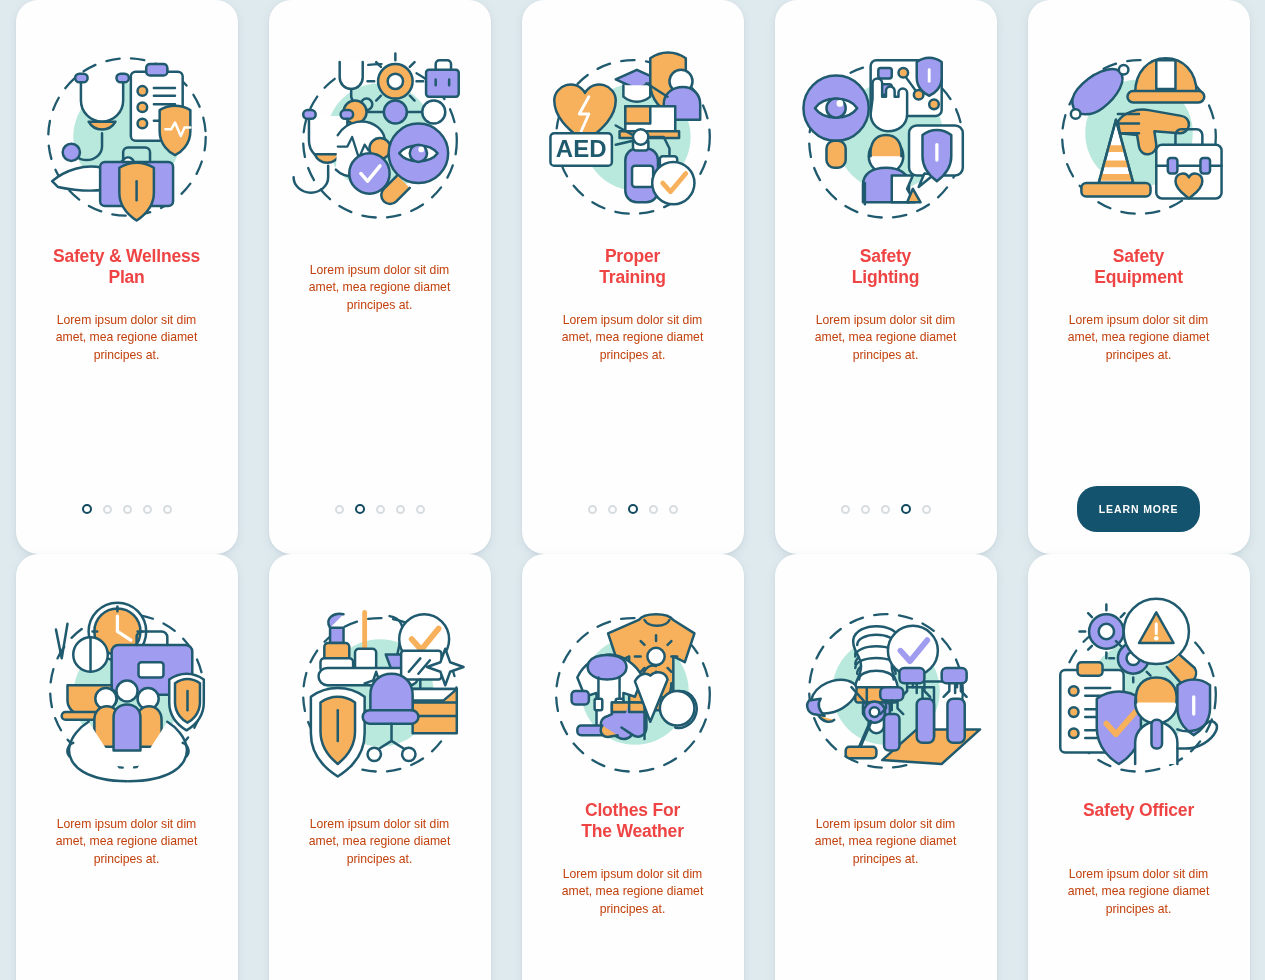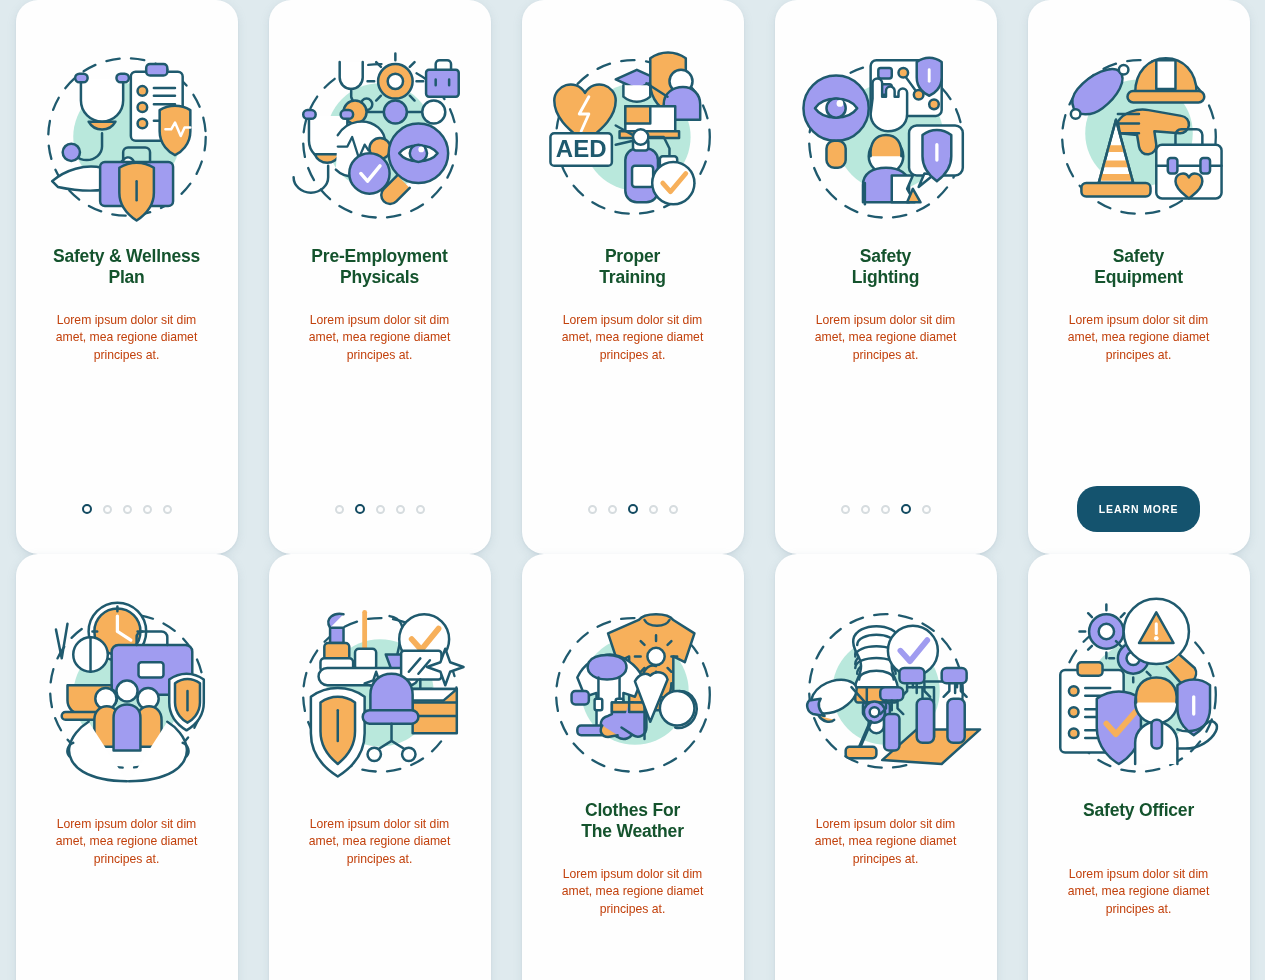--- a/index.html
+++ b/index.html
@@ -31,21 +31,21 @@
     padding:14px 14px 0 14px;
     position:relative;
   }
   .art{
     width:192px;height:206px;
     display:flex;align-items:center;justify-content:center;
     margin-top:20px;
   }
   .art svg{width:192px;height:196px;display:block;}
   .title{
-    color:#14532d;
+    color:#ef4444;
     font-weight:bold;
     font-size:17.5px;
     line-height:1.22;
     text-align:center;
     letter-spacing:-0.2px;
     margin-top:6px;
     min-height:44px;
   }
   .desc{
     color:#c2410c;
@@ -184,24 +184,20 @@
             <circle cx="89" cy="138" r="21" fill="#a09cf0"></circle>
             <path d="M80 138 l7 8 l13 -16" stroke="#fff" stroke-width="3.6"></path>
 
             <circle cx="140" cy="117" r="31" fill="#a09cf0"></circle>
             <path d="M120 117 c8 -11 32 -11 40 0 c-8 11 -32 11 -40 0 z" fill="#fff"></path>
             <circle cx="140" cy="117" r="9" fill="#a09cf0"></circle>
             <circle cx="143" cy="113" r="3" fill="#fff" stroke="none"></circle>
             <path d="M118 140 l-14 14 a9 9 0 0 0 13 13 l14 -14" fill="#f7b05b"></path>
           </g>
         </svg>
-      </div>
-      <div class="title">
-        <div>Pre-Employment</div>
-          <div>Physicals</div>
       </div>
       <div class="desc">Lorem ipsum dolor sit dim amet, mea regione diamet principes at.</div>
       <div class="footer">
         <div class="dots">
           <span class="dot"></span>
           <span class="dot active"></span>
           <span class="dot"></span>
           <span class="dot"></span>
           <span class="dot"></span>
         </div>

